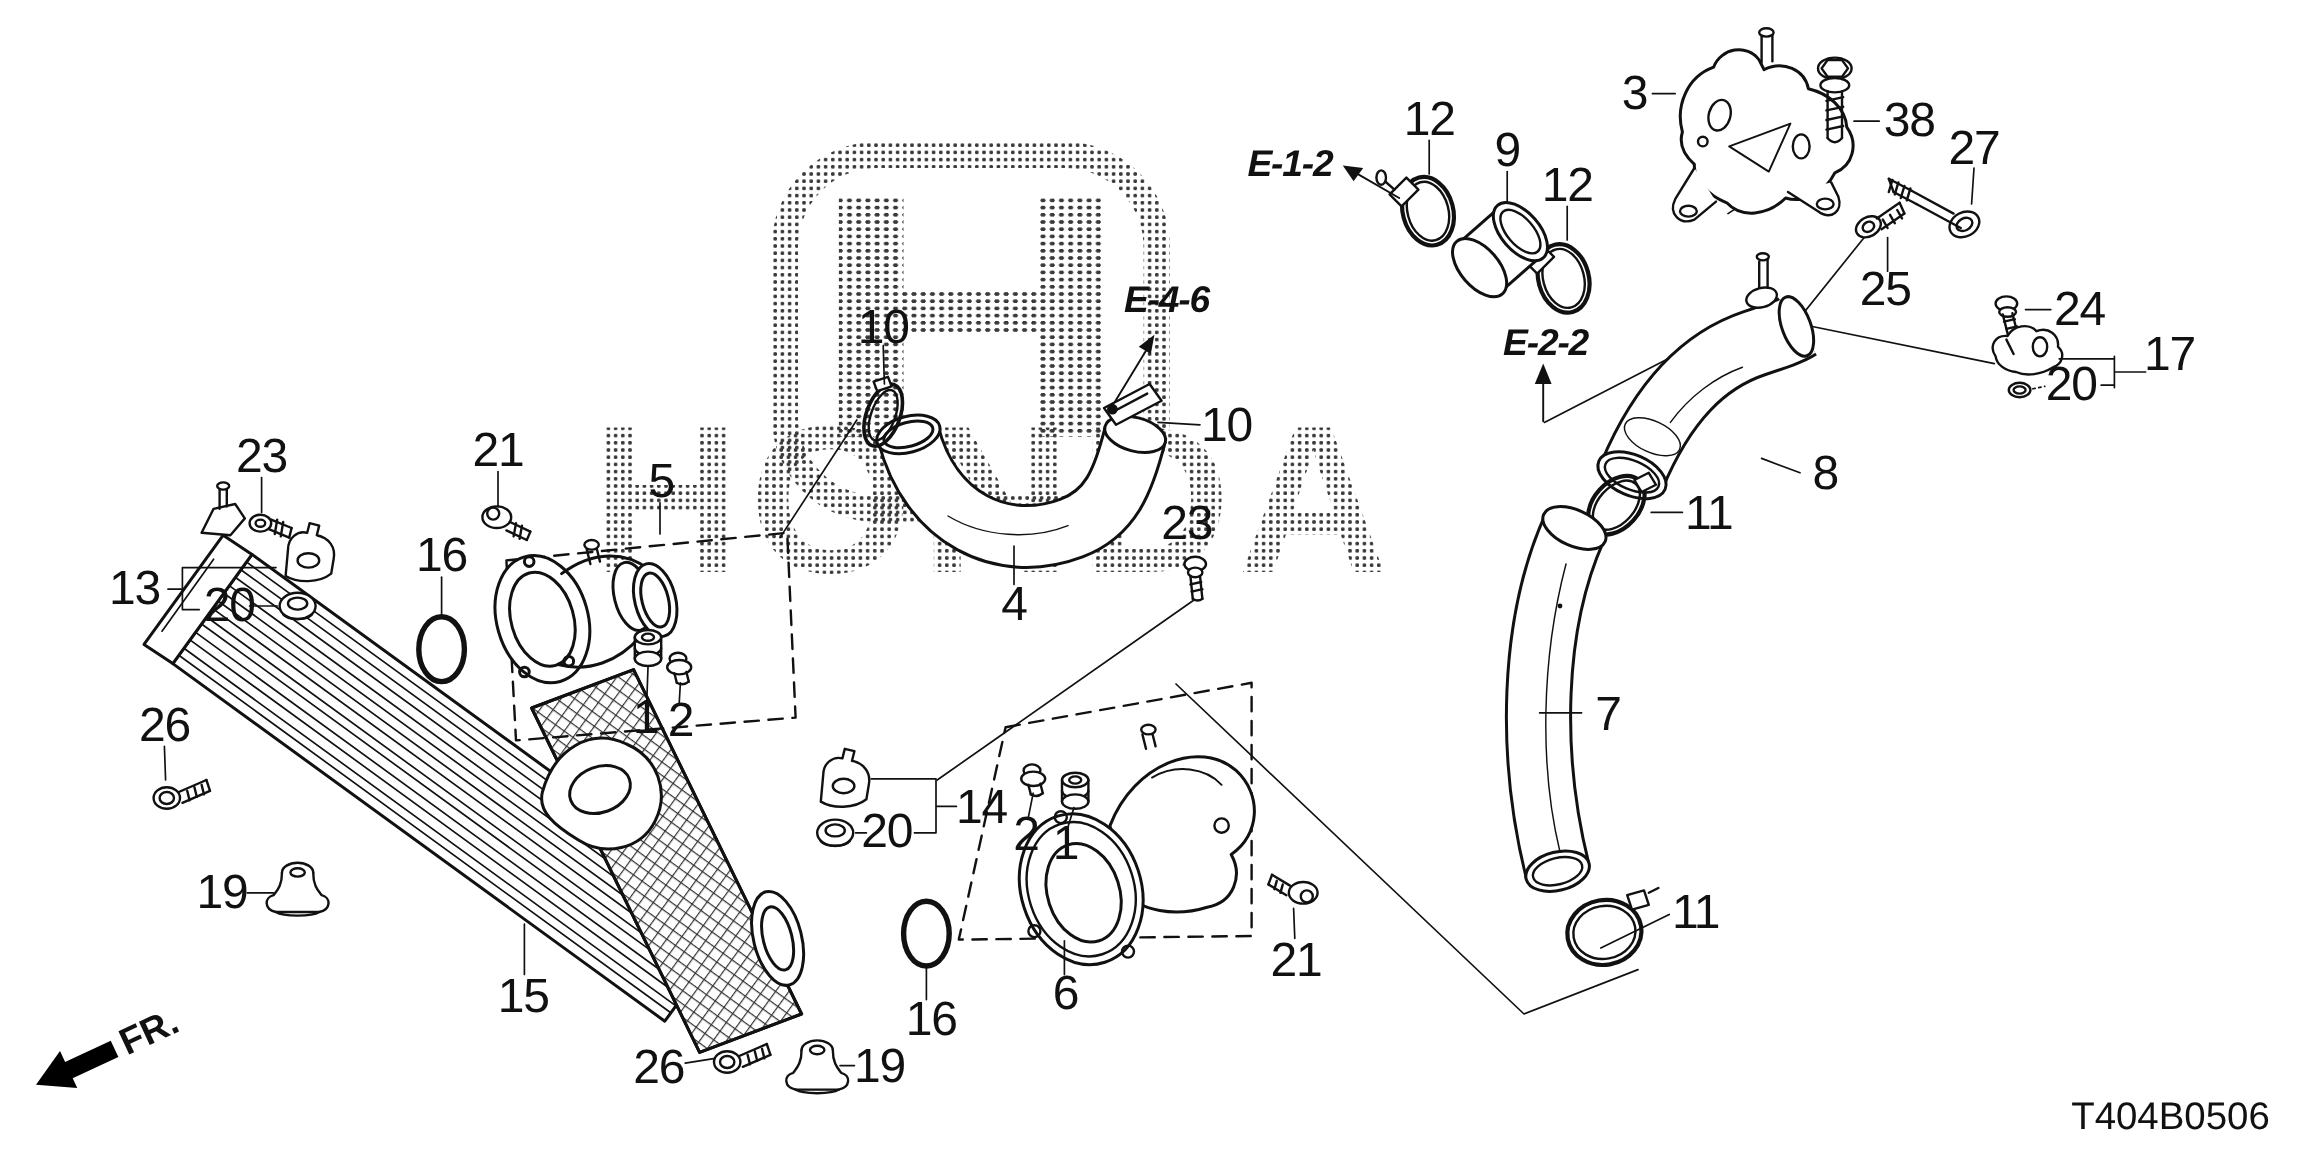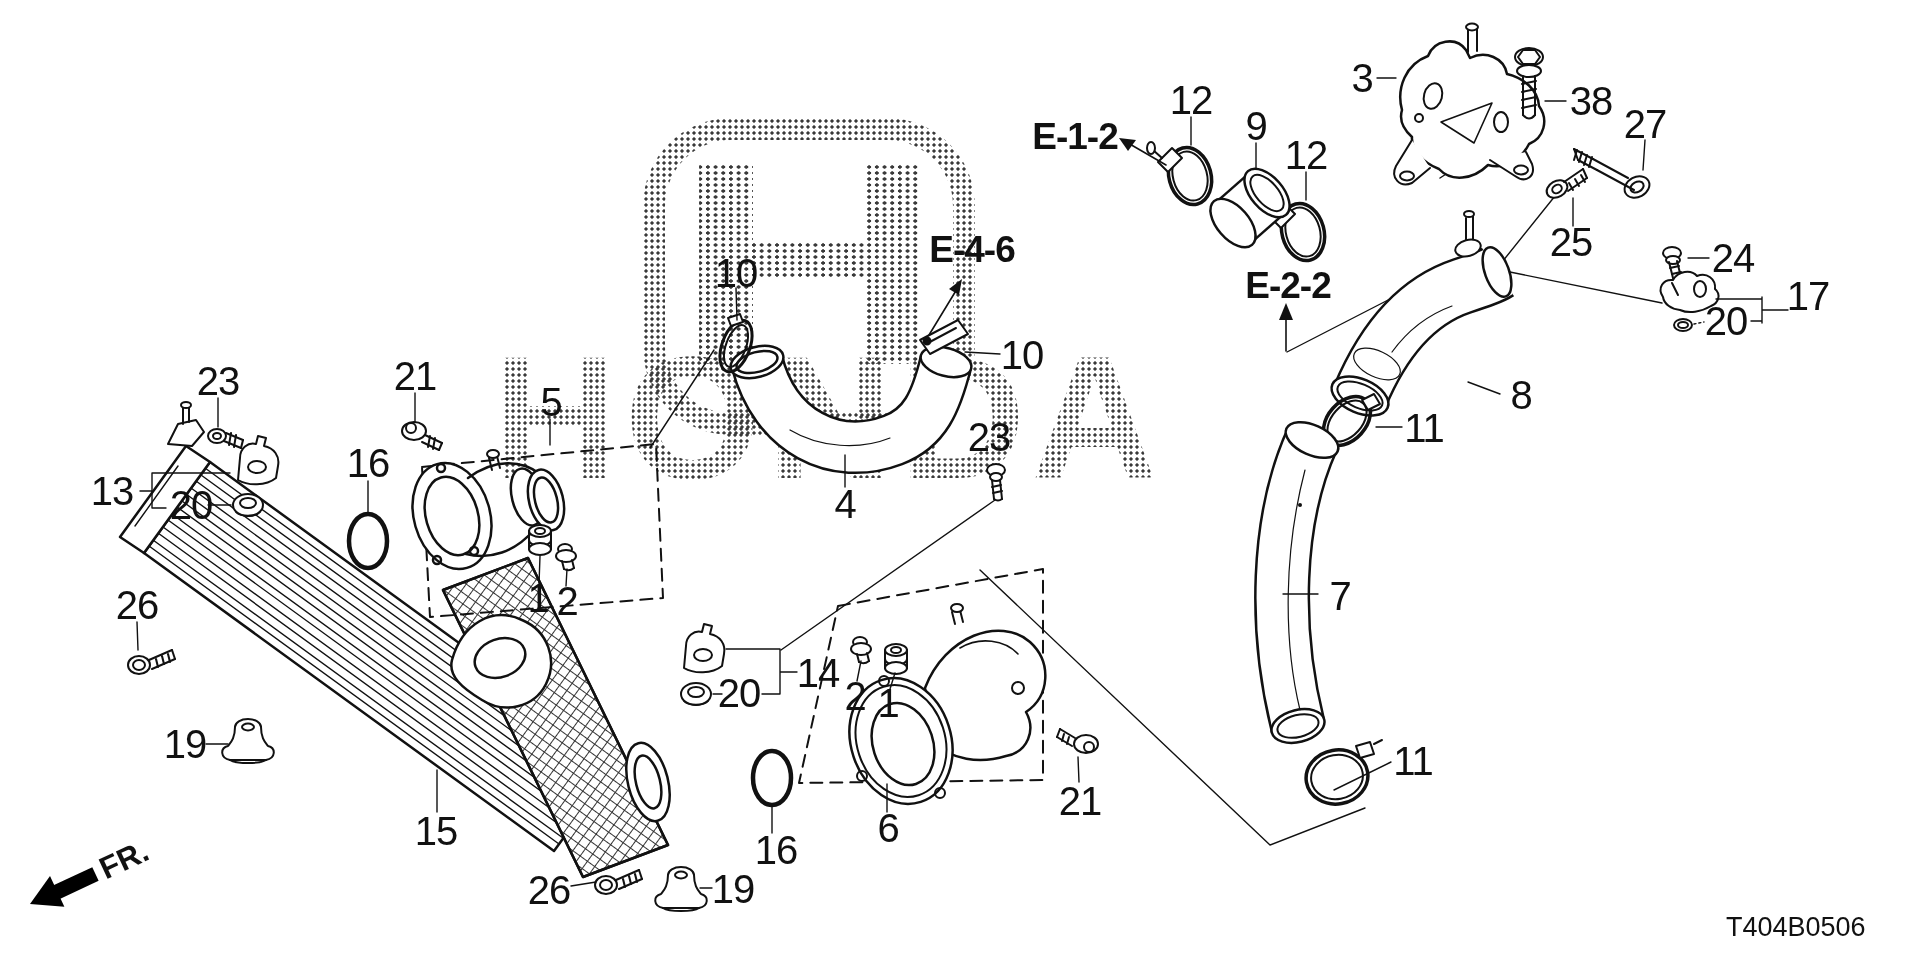--- a/index.html
+++ b/index.html
@@ -15,23 +15,23 @@
         color:transparent;-webkit-background-clip:text;background-clip:text;
         background-image:radial-gradient(circle,#3a3a3a 1.5px,transparent 1.7px);background-size:6px 6px;}
   .wm-brand{position:absolute;left:492px;top:330px;font-size:175px;font-weight:700;letter-spacing:6px;line-height:1;
         color:transparent;-webkit-background-clip:text;background-clip:text;
         background-image:radial-gradient(circle,#3a3a3a 1.5px,transparent 1.7px);background-size:6px 6px;}
   
   svg.art{position:absolute;left:0;top:0;z-index:1;}
   
   .callout{position:absolute;transform:translate(-50%,-50%);font-size:40px;letter-spacing:-1px;
            white-space:nowrap;z-index:2;}
-  .ref{position:absolute;transform:translate(-50%,-50%);font-size:37px;font-weight:700;letter-spacing:-1px;
-       white-space:nowrap;z-index:2;}
-  .code{position:absolute;left:1726px;top:912px;font-size:27px;letter-spacing:0;z-index:2;}
+  .ref{position:absolute;transform:translate(-50%,-50%);font-size:31px;font-weight:700;letter-spacing:-1px;
+       white-space:nowrap;z-index:2;font-style:italic;}
+  .code{position:absolute;left:1726px;top:912px;font-size:32px;letter-spacing:0;z-index:2;}
   
   .fr{position:absolute;left:30px;top:886px;display:flex;align-items:center;z-index:2;
       transform:rotate(-25deg);transform-origin:0 50%;}
   .fr-head{width:0;height:0;border-top:17px solid transparent;border-bottom:17px solid transparent;border-right:30px solid #000;}
   .fr-bar{width:44px;height:15px;background:#000;margin-left:-2px;}
   .fr-text{font-size:31px;font-weight:700;margin-left:7px;}
 </style>
 </head>
 <body>
 

